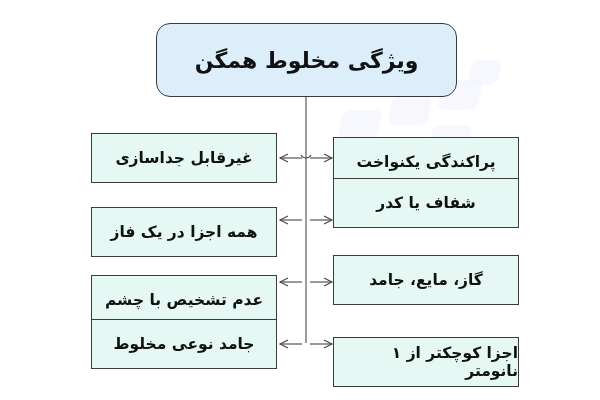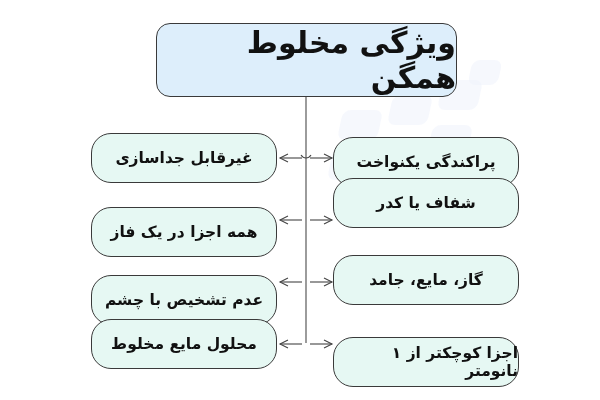--- a/index.html
+++ b/index.html
@@ -1,22 +1,22 @@
 <!DOCTYPE html>
 <html><head>
 <meta charset="utf-8">
 <style>
   html, body { margin:0; padding:0; }
   body { width:600px; height:400px; background:#ffffff; position:relative; overflow:hidden;
          font-family:"DejaVu Sans", sans-serif; }
   .wm { position:absolute; border-radius:8px; background:#eef3fb; opacity:0.55; }
-  .box { position:absolute; box-sizing:border-box; border:1.3px solid #3a3a3a; border-radius:20px;
+  .box { position:absolute; box-sizing:border-box; border:1.3px solid #3a3a3a; border-radius:0;
          display:flex; align-items:center; justify-content:center; direction:rtl;
          color:#111; font-weight:bold; }
-  .title { left:156px; top:23px; width:301px; height:74px; background:#ddeefb; font-size:30px; border-radius:14px; }
+  .title { left:156px; top:23px; width:301px; height:74px; background:#ddeefb; font-size:22px; border-radius:14px; }
   .node { width:186px; height:50px; background:#e6f8f3; font-size:15.5px; }
   .left { left:91px; }
   .right { left:333px; }
   svg.lines { position:absolute; left:0; top:0; }
 </style>
 </head>
 <body>
 
 <div class="wm" style="left:340px;top:110px;width:40px;height:30px;transform:skewX(-12deg);"></div>
 <div class="wm" style="left:390px;top:95px;width:40px;height:30px;transform:skewX(-12deg);"></div>
@@ -56,13 +56,13 @@
 <div class="box title">ویژگی مخلوط همگن</div>
 
 <div class="box node right" style="top:137px">پراکندگی یکنواخت</div>
 <div class="box node right" style="top:178px">شفاف یا کدر</div>
 <div class="box node right" style="top:255px">گاز، مایع، جامد</div>
 <div class="box node right" style="top:337px">اجزا کوچکتر از ۱ نانومتر</div>
 
 <div class="box node left" style="top:133px">غیرقابل جداسازی</div>
 <div class="box node left" style="top:207px">همه اجزا در یک فاز</div>
 <div class="box node left" style="top:275px">عدم تشخیص با چشم</div>
-<div class="box node left" style="top:319px">محلول مایع مخلوط</div>
+<div class="box node left" style="top:319px">جامد نوعی مخلوط</div>
 
 </body></html>

